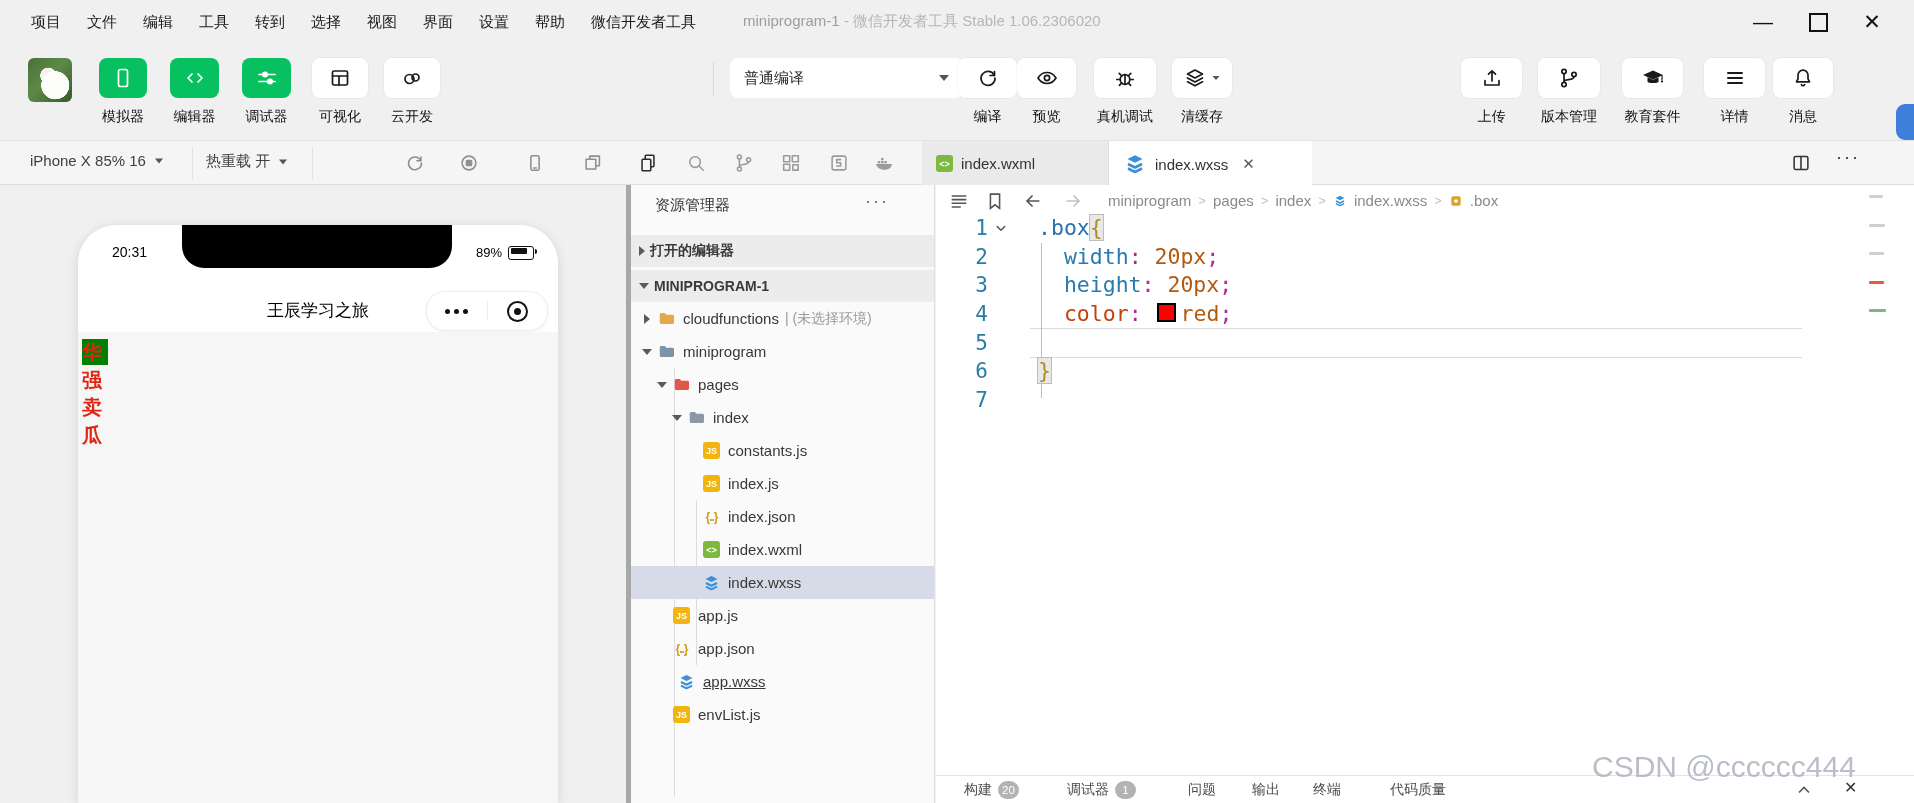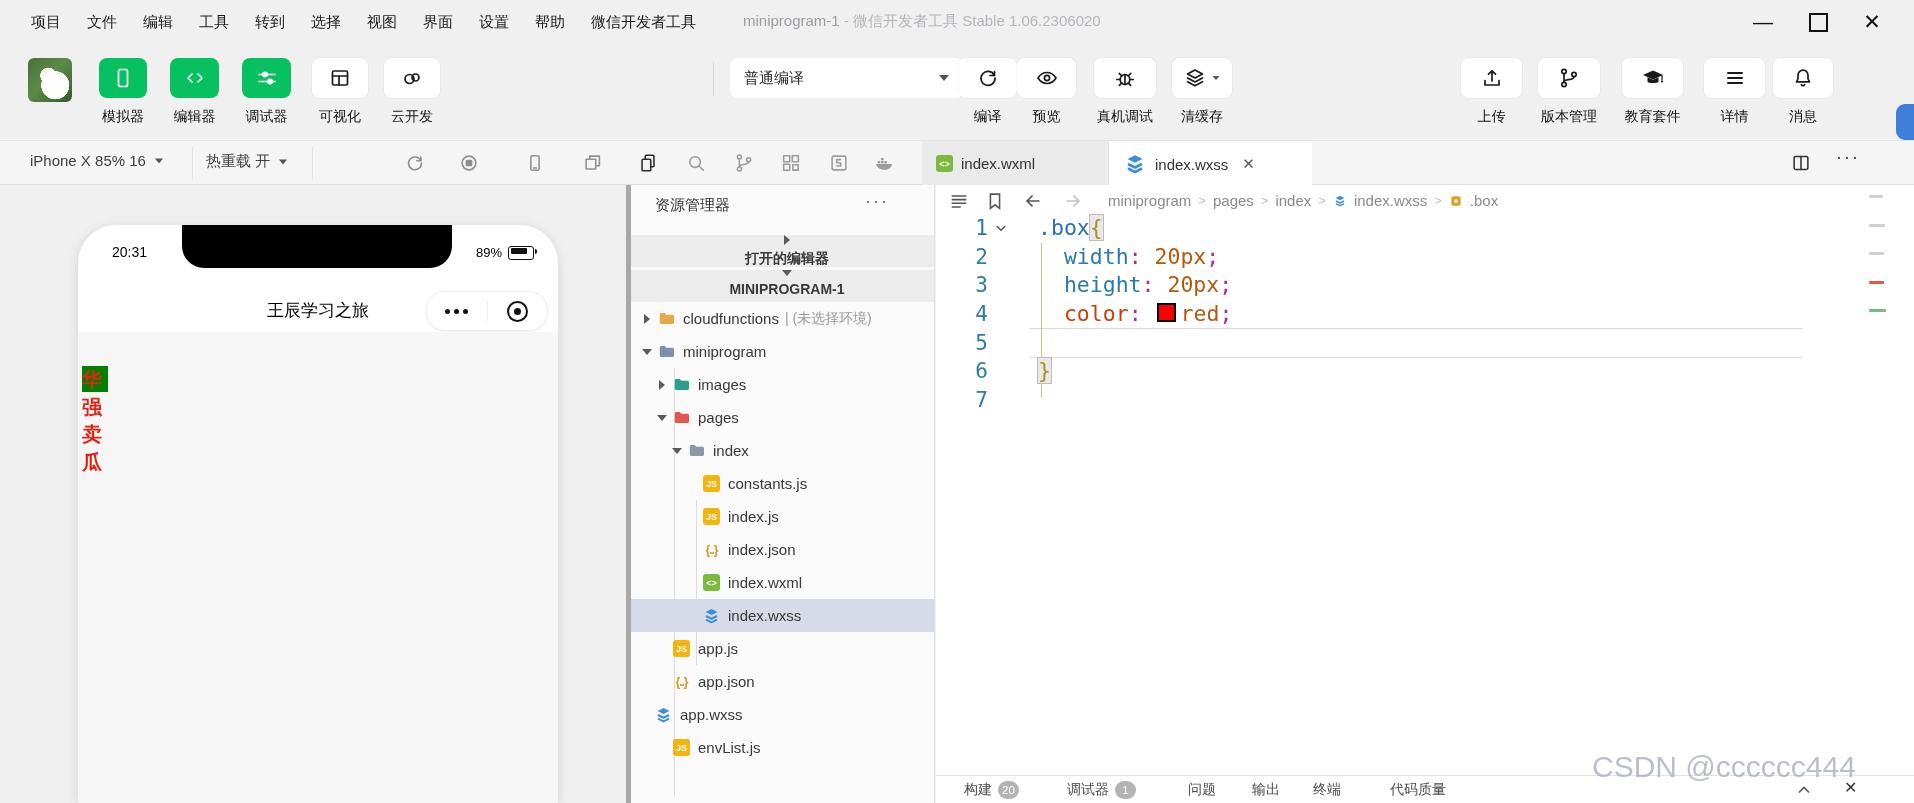--- a/index.html
+++ b/index.html
@@ -67,21 +67,21 @@
   #capsule .ring{width:17px;height:17px;border:2px solid #111;border-radius:50%;position:relative;}
   #capsule .ring i{position:absolute;left:50%;top:50%;width:7px;height:7px;margin:-3.5px 0 0 -3.5px;background:#111;border-radius:50%;}
   #ph-content{left:0;top:107px;width:480px;height:471px;background:#f6f6f6;}
   #greenbox{left:4px;top:7px;width:26px;height:26px;overflow:visible;font-size:20px;line-height:27.5px;font-weight:700;word-break:break-all;}
   
   #panel-div{left:626px;top:185px;width:5px;height:618px;background:#a8a8a8;}
   
   #explorer{left:631px;top:185px;width:304px;height:618px;background:#fafafa;border-right:1px solid #e2e2e2;box-sizing:border-box;overflow:hidden;}
   #exp-title{left:24px;top:11px;font-size:15px;color:#333;}
   #exp-more{left:234px;top:6px;font-size:18px;color:#666;letter-spacing:2px;}
-  .exp-section{left:0;width:304px;height:32px;background:#ececec;display:flex;align-items:center;padding-left:8px;box-sizing:border-box;font-size:14px;font-weight:700;color:#3a3a3a;gap:5px;flex-direction:column;}
+  .exp-section{left:0;width:304px;height:32px;background:#ececec;display:flex;align-items:center;padding-left:8px;box-sizing:border-box;font-size:14px;font-weight:700;color:#3a3a3a;gap:5px;}
   #tree{left:0;top:117px;width:304px;}
   .trow{height:33px;display:flex;align-items:center;box-sizing:border-box;font-size:15px;color:#383838;position:relative;z-index:1;}
   .trow.selected{background:#d6dbe7;}
   .arrow{width:16px;display:flex;justify-content:center;}
   .arw-r{width:0;height:0;border-top:5px solid transparent;border-bottom:5px solid transparent;border-left:6px solid #5a5a5a;}
   .arw-d{width:0;height:0;border-left:5px solid transparent;border-right:5px solid transparent;border-top:6px solid #5a5a5a;}
   .ticon{width:19px;height:19px;margin:0 7px 0 2px;display:flex;align-items:center;justify-content:center;}
   .sublab{color:#9a9a9a;font-size:14px;margin-left:6px;}
   .badge-js{width:17px;height:17px;border-radius:3px;background:#f2b40e;color:#fff;font-weight:700;font-size:9px;display:flex;align-items:center;justify-content:center;}
   .badge-wxml{width:17px;height:17px;border-radius:3px;background:#7cb93e;color:#fff;font-weight:700;font-size:9px;display:flex;align-items:center;justify-content:center;}
@@ -421,21 +421,21 @@
           <i></i>
         </span>
       <span class="cdiv"></span>
       <span class="target">
           <span class="ring">
             <i></i>
           </span>
         </span>
     </div>
     <div id="ph-content" class="abs">
-      <div id="greenbox" class="abs" style="background: rgb(0, 128, 0); color: rgb(224, 38, 19); margin-top: 27px;">华强卖瓜</div>
+      <div id="greenbox" class="abs" style="background: rgb(0, 128, 0); color: rgb(224, 38, 19);">华强卖瓜</div>
     </div>
   </div>
 </div>
 
 <div id="panel-div" class="abs"></div>
 
 <div id="explorer" class="abs">
   <div id="exp-title" class="abs">资源管理器</div>
   <div id="exp-more" class="abs">···</div>
   <div id="exp-sections">
@@ -469,31 +469,20 @@
         </span>
         <span class="ticon">
           <svg viewBox="0 0 24 24">
             <path d="M3.5 7c0-1.1.9-2 2-2h4.3l2 2.2h7.7c1.1 0 2 .9 2 2V17c0 1.1-.9 2-2 2h-14c-1.1 0-2-.9-2-2Z" fill="#7e93a7"></path>
           </svg>
         </span>
         <span>miniprogram</span>
       </div>
       <div class="trow" style="padding-left: 23px;">
         <span class="arrow">
-          <i class="arw-r"></i>
-        </span>
-        <span class="ticon">
-          <svg viewBox="0 0 24 24">
-            <path d="M3.5 7c0-1.1.9-2 2-2h4.3l2 2.2h7.7c1.1 0 2 .9 2 2V17c0 1.1-.9 2-2 2h-14c-1.1 0-2-.9-2-2Z" fill="#2a9d8f"></path>
-          </svg>
-        </span>
-        <span>images</span>
-      </div>
-      <div class="trow" style="padding-left: 23px;">
-        <span class="arrow">
           <i class="arw-d"></i>
         </span>
         <span class="ticon">
           <svg viewBox="0 0 24 24">
             <path d="M3.5 7c0-1.1.9-2 2-2h4.3l2 2.2h7.7c1.1 0 2 .9 2 2V17c0 1.1-.9 2-2 2h-14c-1.1 0-2-.9-2-2Z" fill="#e2574c"></path>
           </svg>
         </span>
         <span>pages</span>
       </div>
       <div class="trow" style="padding-left: 38px;">
@@ -555,21 +544,21 @@
         </span>
         <span>app.js</span>
       </div>
       <div class="trow" style="padding-left: 23px;">
         <span class="arrow"></span>
         <span class="ticon">
           <span class="badge-json">{..}</span>
         </span>
         <span>app.json</span>
       </div>
-      <div class="trow" style="padding-left: 5px;">
+      <div class="trow" style="padding-left: 28px; text-decoration: underline;">
         <span class="arrow"></span>
         <span class="ticon">
           <span class="icbox">
             <svg viewBox="0 0 24 24">
               <path d="m12 3.2 7.5 3.8L12 10.8 4.5 7Z" fill="#3b8fd8"></path>
               <path d="m5 12 7 3.5L19 12" fill="none" stroke="#3b8fd8" stroke-width="2.6" stroke-linejoin="round"></path>
               <path d="m5 16.5 7 3.5 7-3.5" fill="none" stroke="#3b8fd8" stroke-width="2.6" stroke-linejoin="round"></path>
             </svg>
           </span>
         </span>

